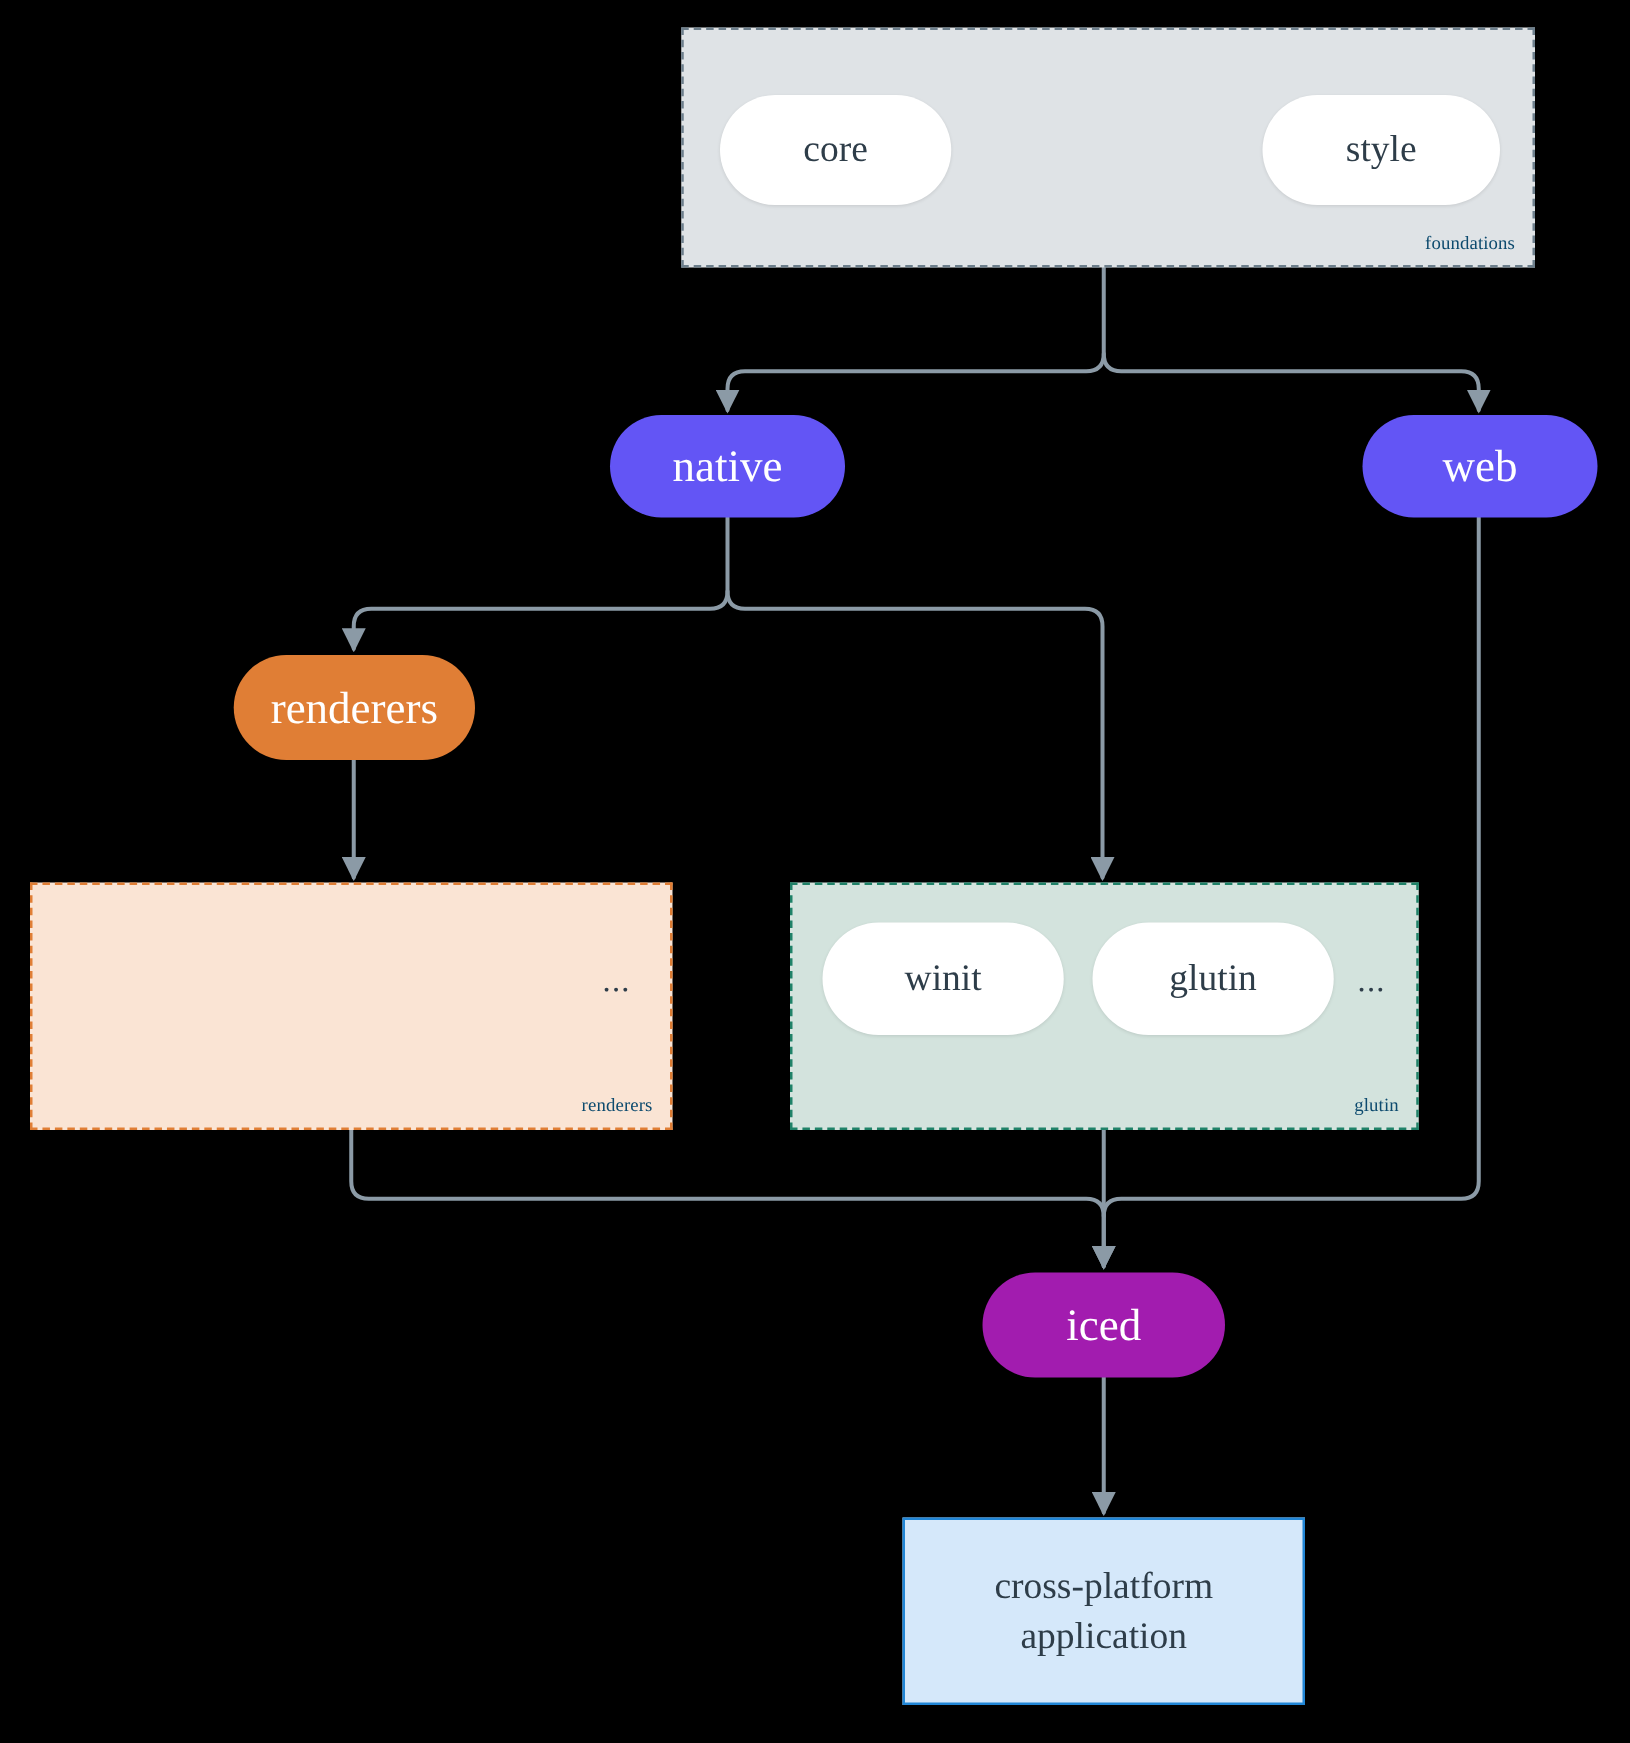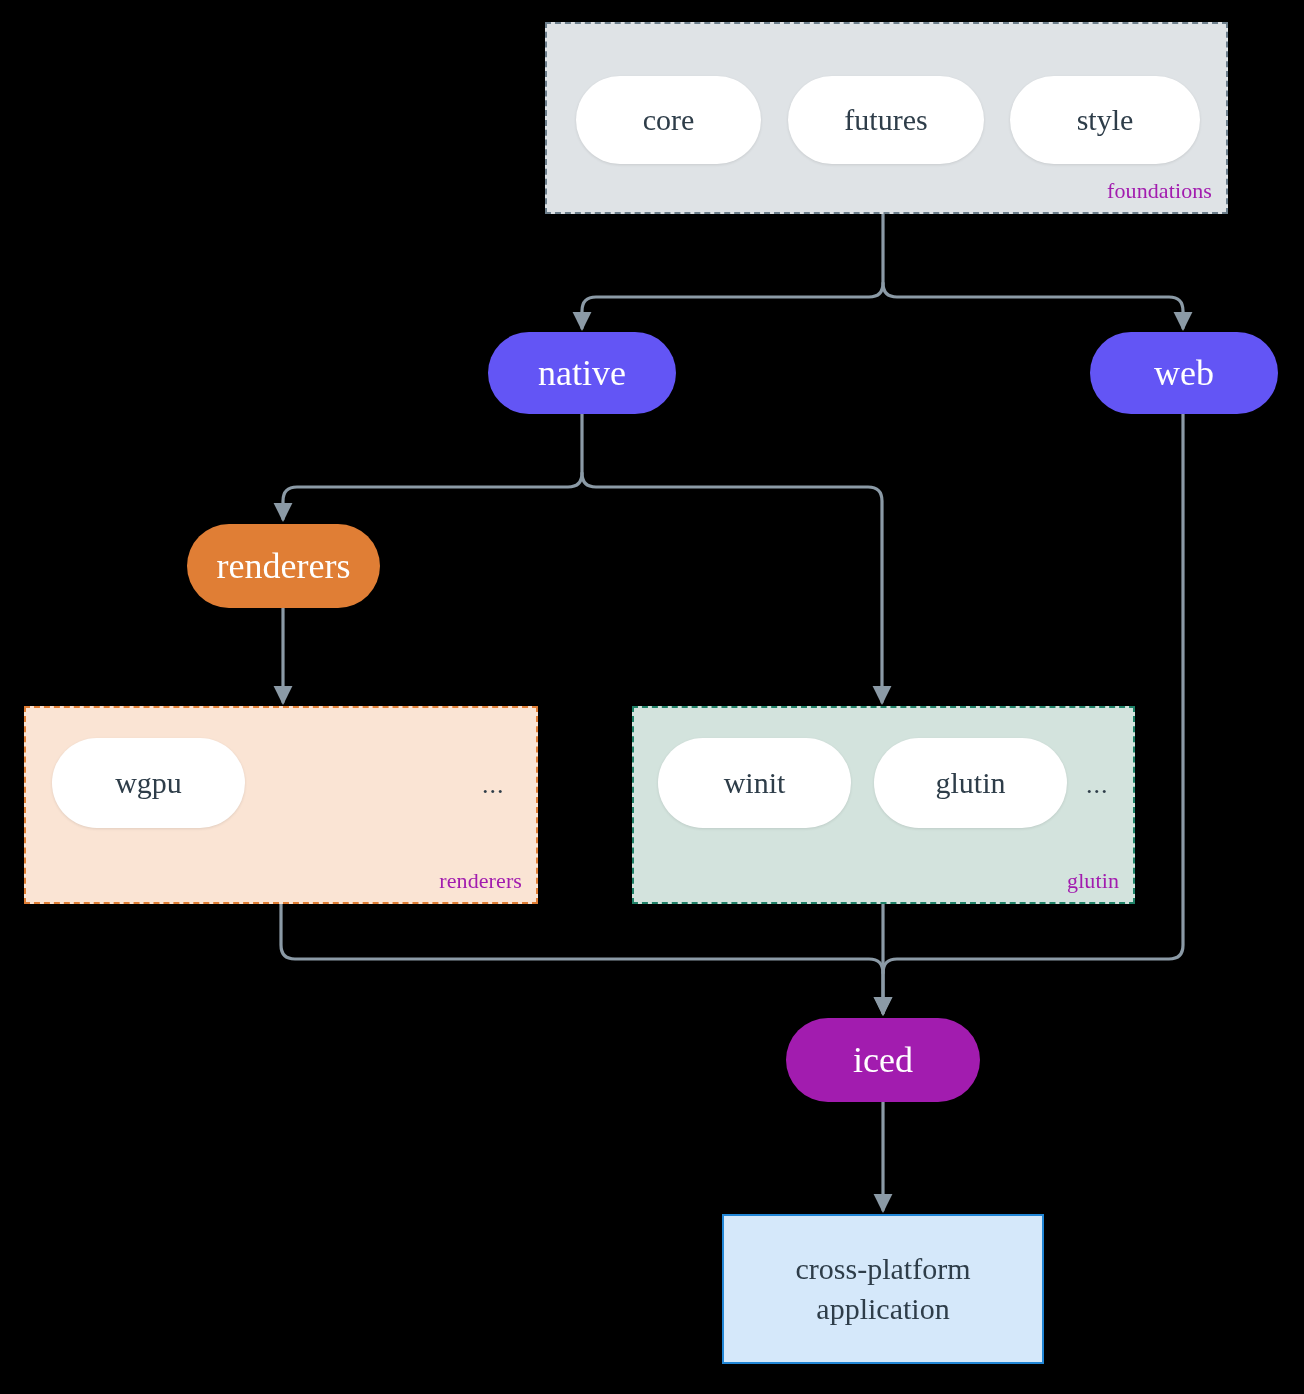--- a/index.html
+++ b/index.html
@@ -31,22 +31,22 @@
   .cluster {
     position: absolute;
     box-sizing: border-box;
     border-style: dashed;
     border-width: 2px;
   }
   .cluster-label {
     position: absolute;
     right: 14px;
     bottom: 8px;
-    font-size: 22px;
-    color: #a21caf;
+    font-size: 15px;
+    color: #0c4a6e;
     letter-spacing: 0.1px;
     white-space: nowrap;
   }
   .cluster-ellipsis {
     position: absolute;
     font-size: 26px;
     color: #2E3D49;
     letter-spacing: 1px;
     line-height: 1;
   }
@@ -150,45 +150,39 @@
       <path d="M 1183 414 L 1183 945 Q 1183 959 1169 959 L 897 959 Q 883 959 883 973"></path>
 
       <path d="M 883 1102 L 883 1210" marker-end="url(#arrowhead)"></path>
     </g>
   </svg>
 
   <div id="foundations-group" class="cluster">
     <div class="chip" style="left:29px; top:52px; width:185px; height:88px;">
       <span>core</span>
     </div>
-    <div class="chip" style="left:241px; top:52px; width:196px; height:88px;">
-      <span>futures</span>
-    </div>
     <div class="chip" style="left:463px; top:52px; width:190px; height:88px;">
       <span>style</span>
     </div>
     <div class="cluster-label">foundations</div>
   </div>
 
   <div class="node-pill node-purple" style="left:488px; top:332px; width:188px; height:82px;">
     <span>native</span>
   </div>
 
   <div class="node-pill node-purple" style="left:1090px; top:332px; width:188px; height:82px;justify-content:center;">
     <span>web</span>
   </div>
 
   <div class="node-pill node-orange" style="left:187px; top:524px; width:193px; height:84px;">
     <span>renderers</span>
   </div>
 
   <div id="renderers-group" class="cluster">
-    <div class="chip" style="left:26px; top:30px; width:193px; height:90px;">
-      <span>wgpu</span>
-    </div>
     <div class="cluster-ellipsis" style="left:456px; top:64px;">...</div>
     <div class="cluster-label">renderers</div>
   </div>
 
   <div id="shells-group" class="cluster">
     <div class="chip" style="left:24px; top:30px; width:193px; height:90px;">
       <span>winit</span>
     </div>
     <div class="chip" style="left:240px; top:30px; width:193px; height:90px;">
       <span>glutin</span>

